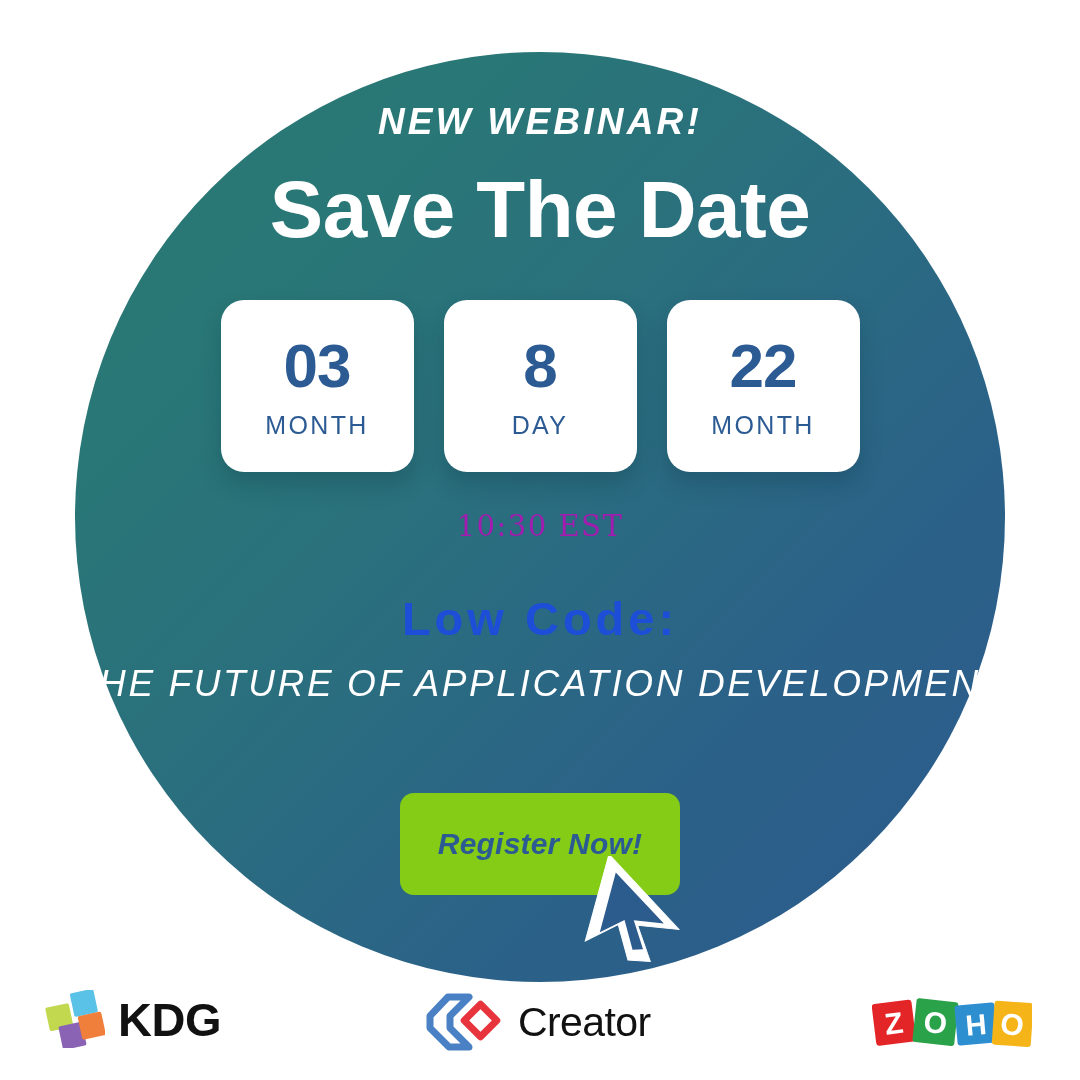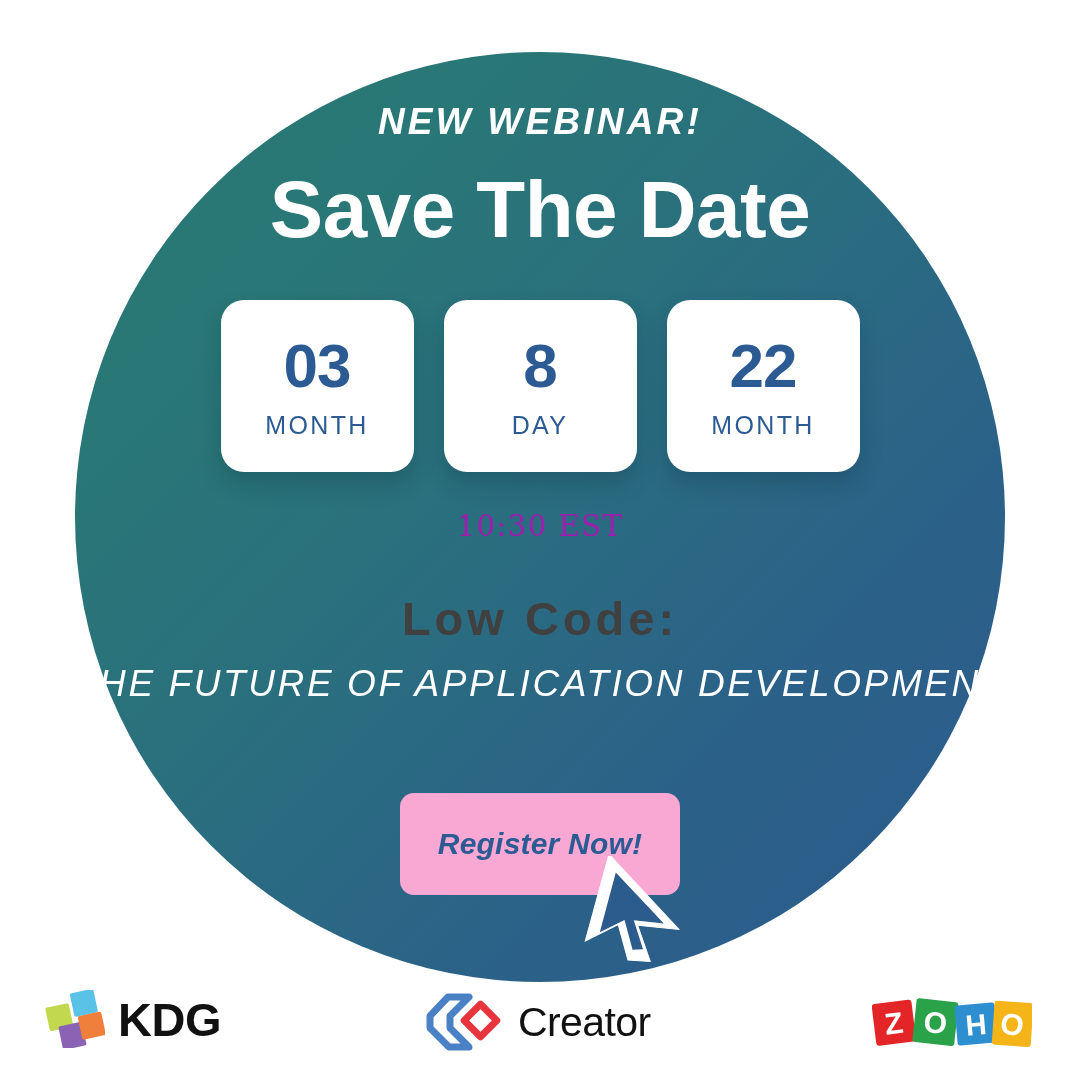--- a/index.html
+++ b/index.html
@@ -108,21 +108,21 @@
     line-height: 1;
   }
 
   
   #topic-title {
     position: absolute;
     left: 0;
     top: 595px;
     width: 1080px;
     text-align: center;
-    color: #404040;
+    color: #1d4ed8;
     font-size: 47px;
     font-weight: 700;
     letter-spacing: 4px;
     line-height: 1;
   }
   #topic-subtitle {
     position: absolute;
     left: 0;
     top: 658px;
     width: 1080px;
@@ -135,21 +135,21 @@
     line-height: 1.42;
   }
 
   
   #cta-button {
     position: absolute;
     left: 400px;
     top: 793px;
     width: 280px;
     height: 102px;
-    background: #f9a8d4;
+    background: #84cc16;
     border: none;
     border-radius: 14px;
     color: #2c5b94;
     font-family: "Liberation Sans", sans-serif;
     font-size: 30px;
     font-weight: 700;
     font-style: italic;
     letter-spacing: 0.2px;
     cursor: pointer;
     padding: 0;

